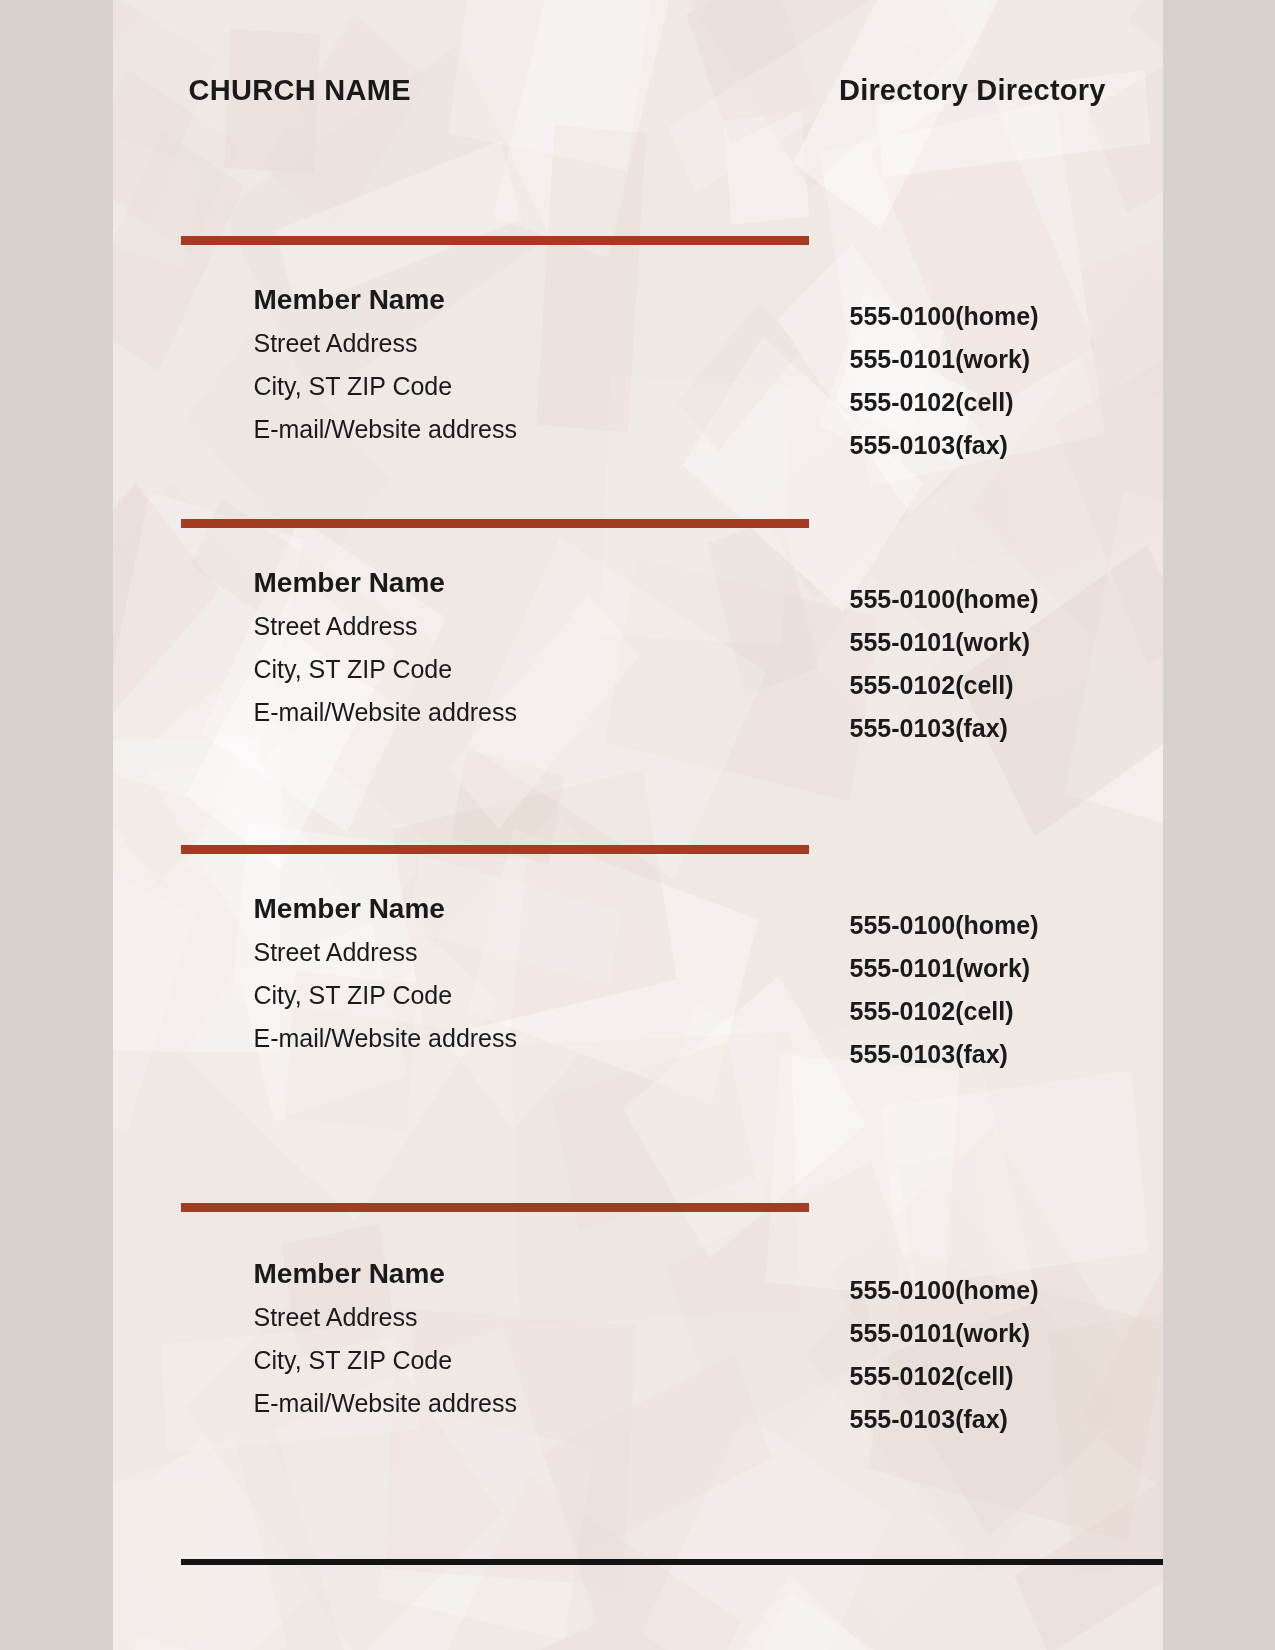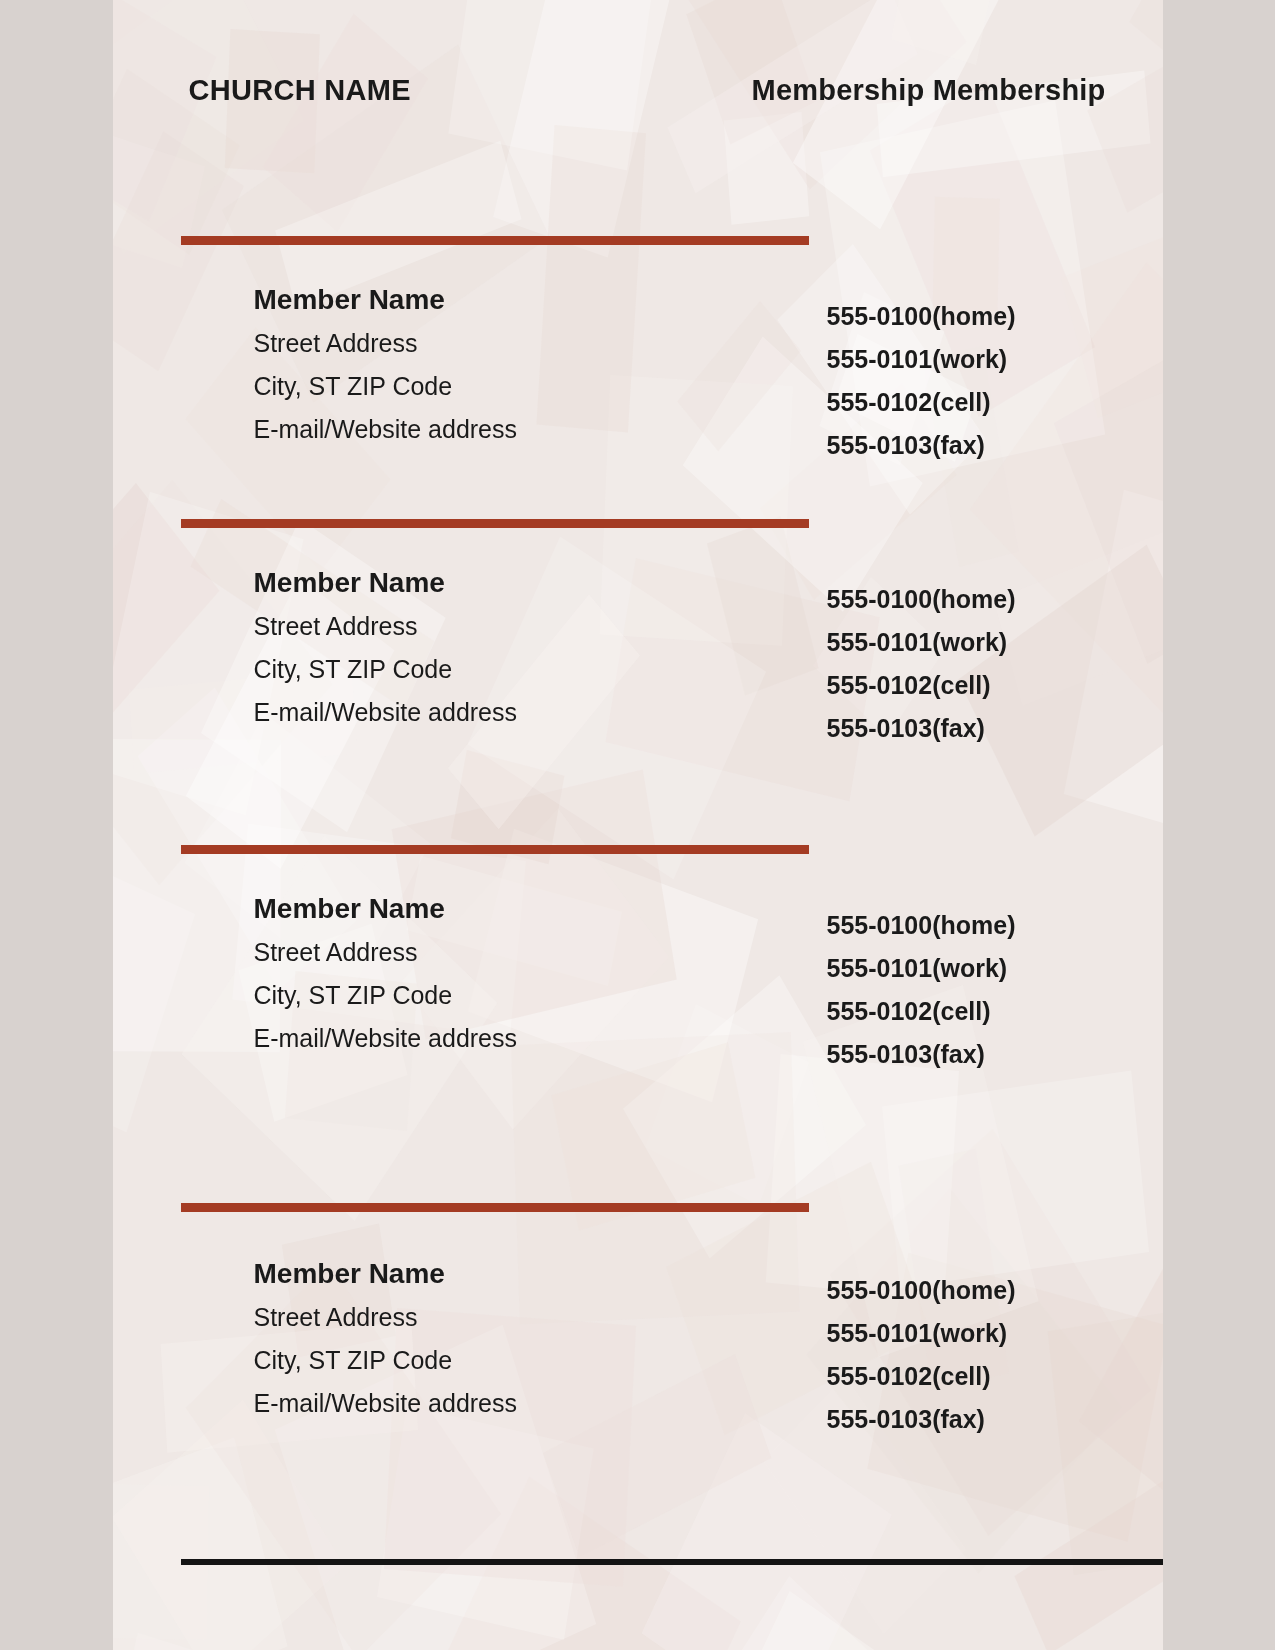--- a/index.html
+++ b/index.html
@@ -19,21 +19,21 @@
   }
   .hdr-right{
     position:absolute;top:74px;right:57px;
     font-size:29px;font-weight:700;letter-spacing:.2px;
   }
   .member{position:absolute;left:68px;width:1150px;}
   .rule{width:628px;height:9px;background:var(--accent,#A43B23);}
   .info{margin:33px 0 0 73px;}
   .info .name{font-size:28px;font-weight:700;line-height:44px;}
   .info .line{font-size:25px;line-height:43px;}
-  .phones{position:absolute;left:646px;top:59px;}
+  .phones{position:absolute;left:669px;top:59px;}
   .phones div{font-size:25px;font-weight:700;line-height:43px;}
   .member.b4 .info{margin-top:40px;}
   .member.b4 .phones{top:66px;}
   .footer-rule{
     position:absolute;left:68px;top:1559px;
     width:1150px;height:6px;background:var(--footer,#141414);
   }
 </style>
 </head>
 <body>
@@ -132,21 +132,21 @@
       <rect x="996.6" y="197.7" width="78.9" height="112.8" fill="#ecdfda" opacity="0.23" transform="rotate(1.4 1036.1 254.1)"></rect>
       <rect x="1054.6" y="599.3" width="265.3" height="182.6" fill="#e2d0ca" opacity="0.33" transform="rotate(149.5 1187.2 690.6)"></rect>
       <rect x="132.6" y="573.9" width="245.5" height="203.2" fill="#ffffff" opacity="0.30" transform="rotate(119.2 255.4 675.5)"></rect>
       <rect x="116.6" y="1347.9" width="326.5" height="226.2" fill="#ecdfda" opacity="0.21" transform="rotate(50.2 279.8 1461.0)"></rect>
       <rect x="469.6" y="589.8" width="284.4" height="236.4" fill="#ffffff" opacity="0.17" transform="rotate(28.4 611.8 707.9)"></rect>
       <rect x="443.2" y="-44.1" width="174.4" height="220.2" fill="#ffffff" opacity="0.21" transform="rotate(99.7 530.4 66.0)"></rect>
       <rect x="140.7" y="889.1" width="268.4" height="278.6" fill="#f8f3f1" opacity="0.36" transform="rotate(38.5 274.9 1028.5)"></rect>
     </svg>
 
   <div class="hdr-left">CHURCH NAME</div>
-  <div class="hdr-right">Membership Membership</div>
+  <div class="hdr-right">Directory Directory</div>
 
   <section class="member" style="top:236px">
     <div class="rule"></div>
     <div class="info">
       <div class="name">Member Name</div>
       <div class="line">Street Address</div>
       <div class="line">City, ST ZIP Code</div>
       <div class="line">E-mail/Website address</div>
     </div>
     <div class="phones">

